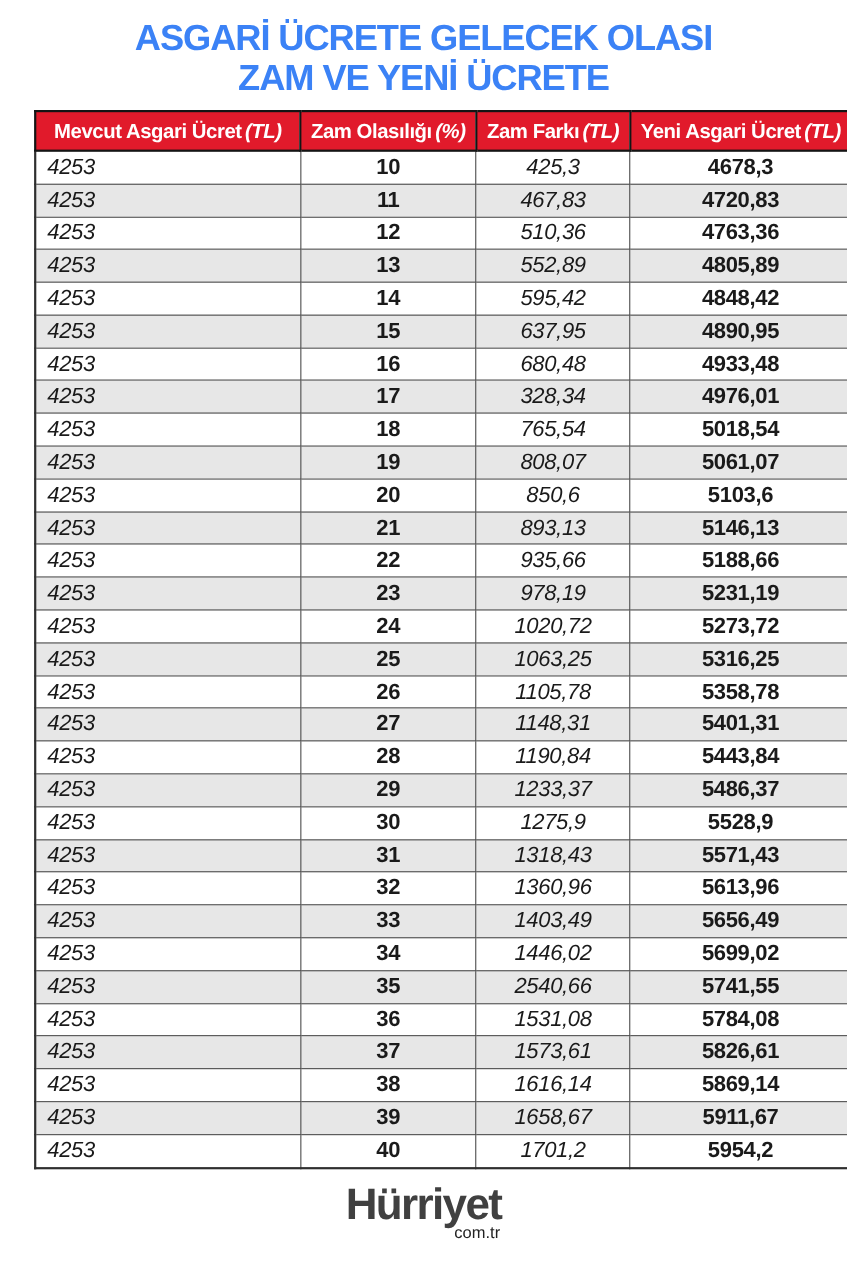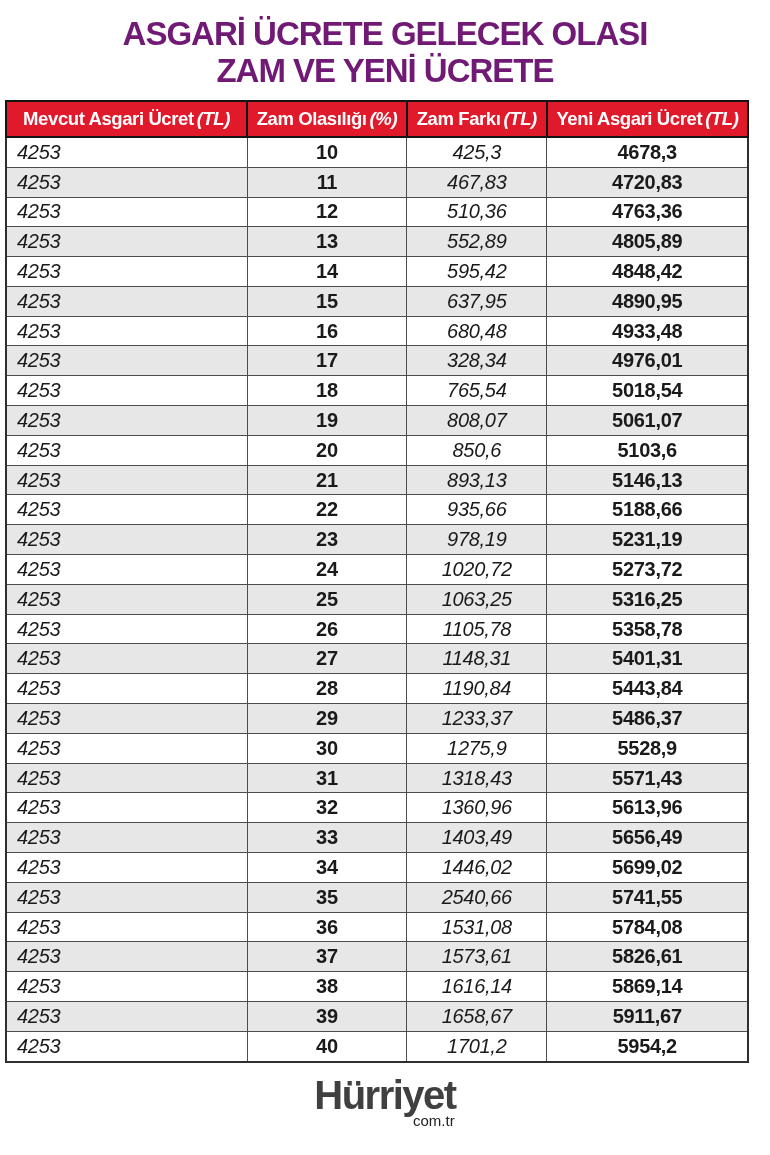--- a/index.html
+++ b/index.html
@@ -18,24 +18,24 @@
     overflow: hidden;
     box-sizing: border-box;
   }
   .title {
     margin-top: 16px;
     text-align: center;
     font-weight: 800;
     font-size: 33px;
     line-height: 1.12;
     letter-spacing: -1px;
-    color: #701a75;
+    color: #3b82f6;
   }
   .table-wrap {
-    margin: 10px 13px 0 5px;
+    margin: 10px 13px 0 31px;
   }
   table.wage-table {
     width: 744px;
     border-collapse: collapse;
     table-layout: fixed;
     border: 2px solid #2f2f2f;
   }
   col.c1 { width: 32.5%; }
   col.c2 { width: 21.5%; }
   col.c3 { width: 18.9%; }

